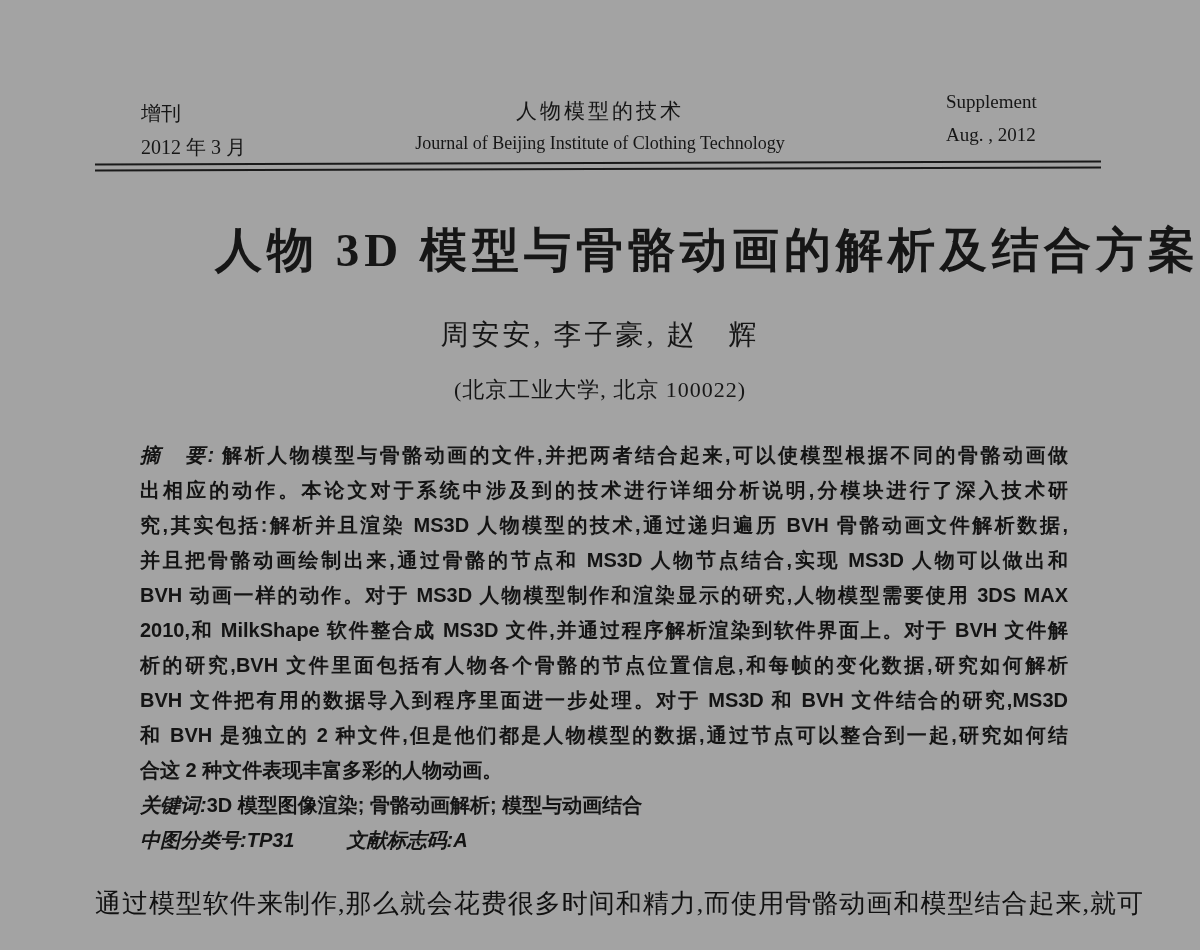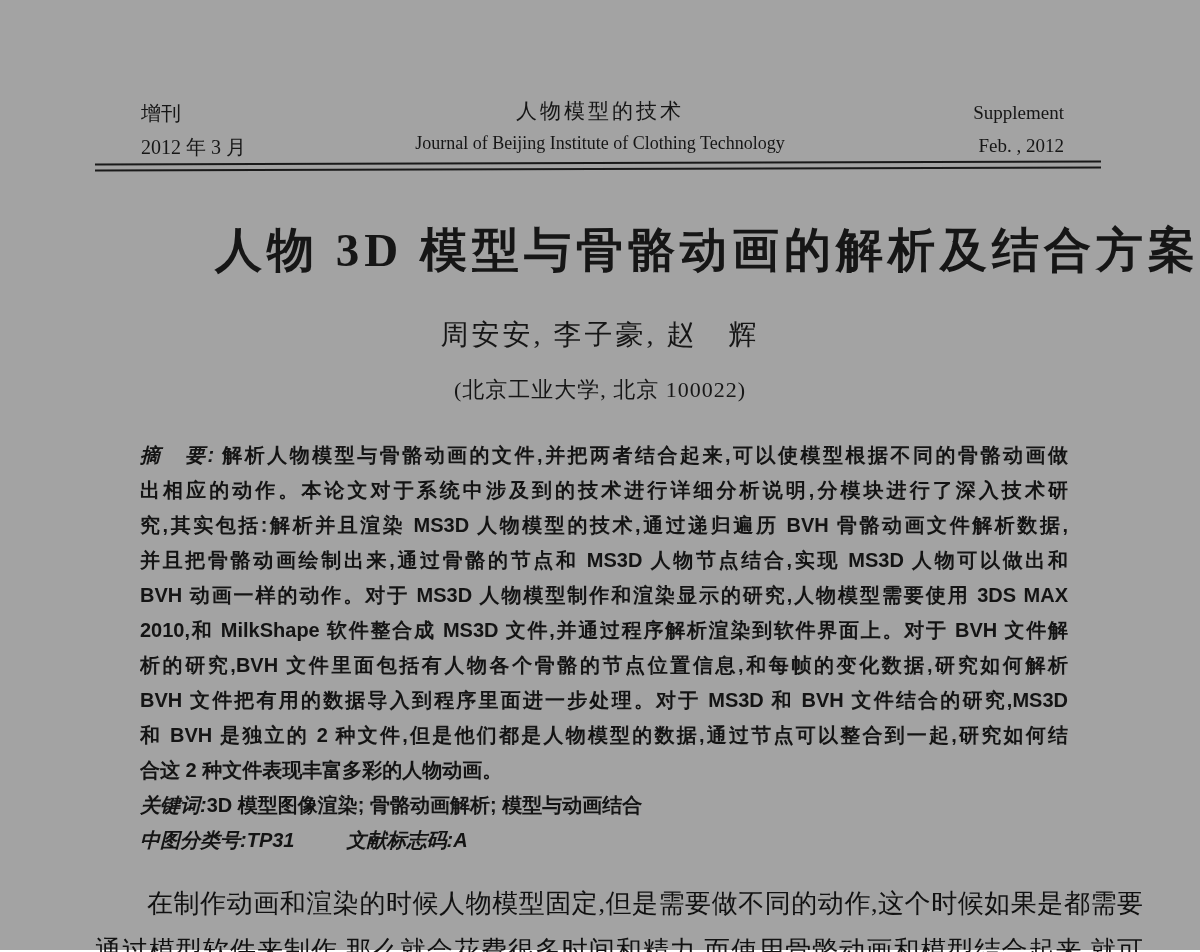--- a/index.html
+++ b/index.html
@@ -18,22 +18,22 @@
   .hdr-left {
     position: absolute; top: 96px; left: 141px;
     font-size: 20px; line-height: 34px; white-space: nowrap;
   }
   .hdr-center {
     position: absolute; top: 94px; left: 0; width: 100%; text-align: center;
   }
   .hdr-center .cn { font-size: 21px; line-height: 34px; letter-spacing: 3px; }
   .hdr-center .en { font-size: 18px; line-height: 31px; }
   .hdr-right {
-    position: absolute; top: 96px; left: 946px; width: 118px;
-    text-align: right; font-size: 19px; line-height: 33px; white-space: nowrap;
+    position: absolute; top: 85px; left: 946px; width: 118px;
+    text-align: left; font-size: 19px; line-height: 33px; white-space: nowrap;
   }
   .rule {
     position: absolute; top: 162px; left: 95px; width: 1006px; height: 4px;
     border-top: 2px solid #1a1a1a; border-bottom: 2px solid #1a1a1a;
     transform: rotate(-0.18deg);
   }
 
   
   .paper-title {
     position: absolute; top: 219px; left: 0; width: 100%;
@@ -84,21 +84,21 @@
     <div>2012 年 3 月</div>
   </div>
 
   <div class="hdr-center">
     <div class="cn">人物模型的技术</div>
     <div class="en">Journal of Beijing Institute of Clothing Technology</div>
   </div>
 
   <div class="hdr-right">
     <div>Supplement</div>
-    <div>Feb. , 2012</div>
+    <div>Aug. , 2012</div>
   </div>
 
   <div class="rule"></div>
 
   <div class="paper-title">人物 3D 模型与骨骼动画的解析及结合方案</div>
   <div class="authors">周安安, 李子豪, 赵　辉</div>
   <div class="affiliation">(北京工业大学, 北京 100022)</div>
 
   <div class="abstract">
     <div class="ln">
@@ -118,17 +118,16 @@
     <div class="ln flush-left">
       <span class="lbl">关键词:</span><span>3D 模型图像渲染; 骨骼动画解析; 模型与动画结合</span>
     </div>
 
     <div class="ln flush-left">
       <span class="lbl">中图分类号:</span><span class="lbl">TP31</span><span class="class-gap"></span><span class="lbl">文献标志码:</span><span class="lbl">A</span>
     </div>
   </div>
 
   <div class="body-text">
-    <div class="ln indent">在制作动画和渲染的时候人物模型固定,但是需要做不同的动作,这个时候如果是都需要</div>
     <div class="ln">通过模型软件来制作,那么就会花费很多时间和精力,而使用骨骼动画和模型结合起来,就可</div>
   </div>
 
 </div>
 
 </body></html>

